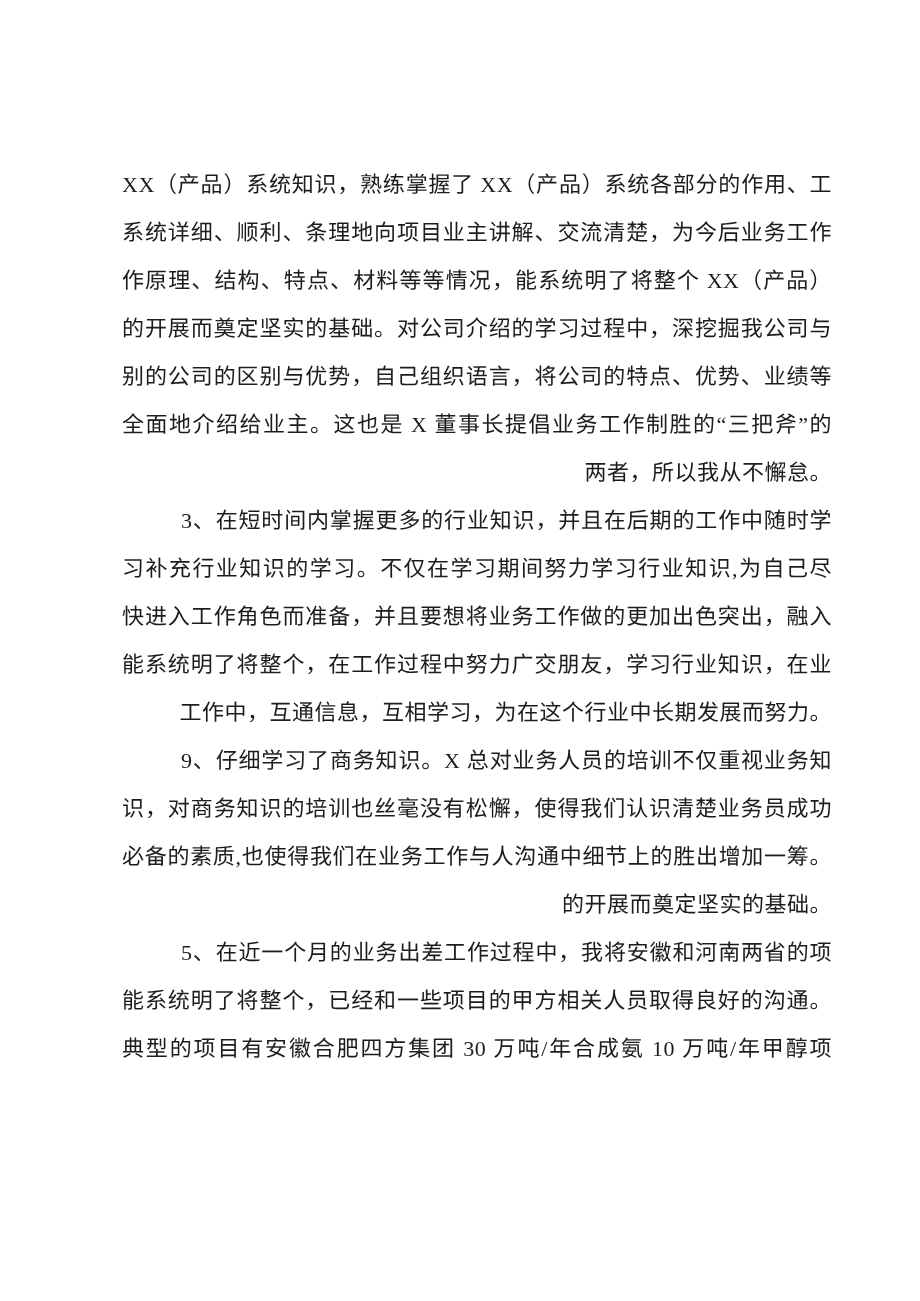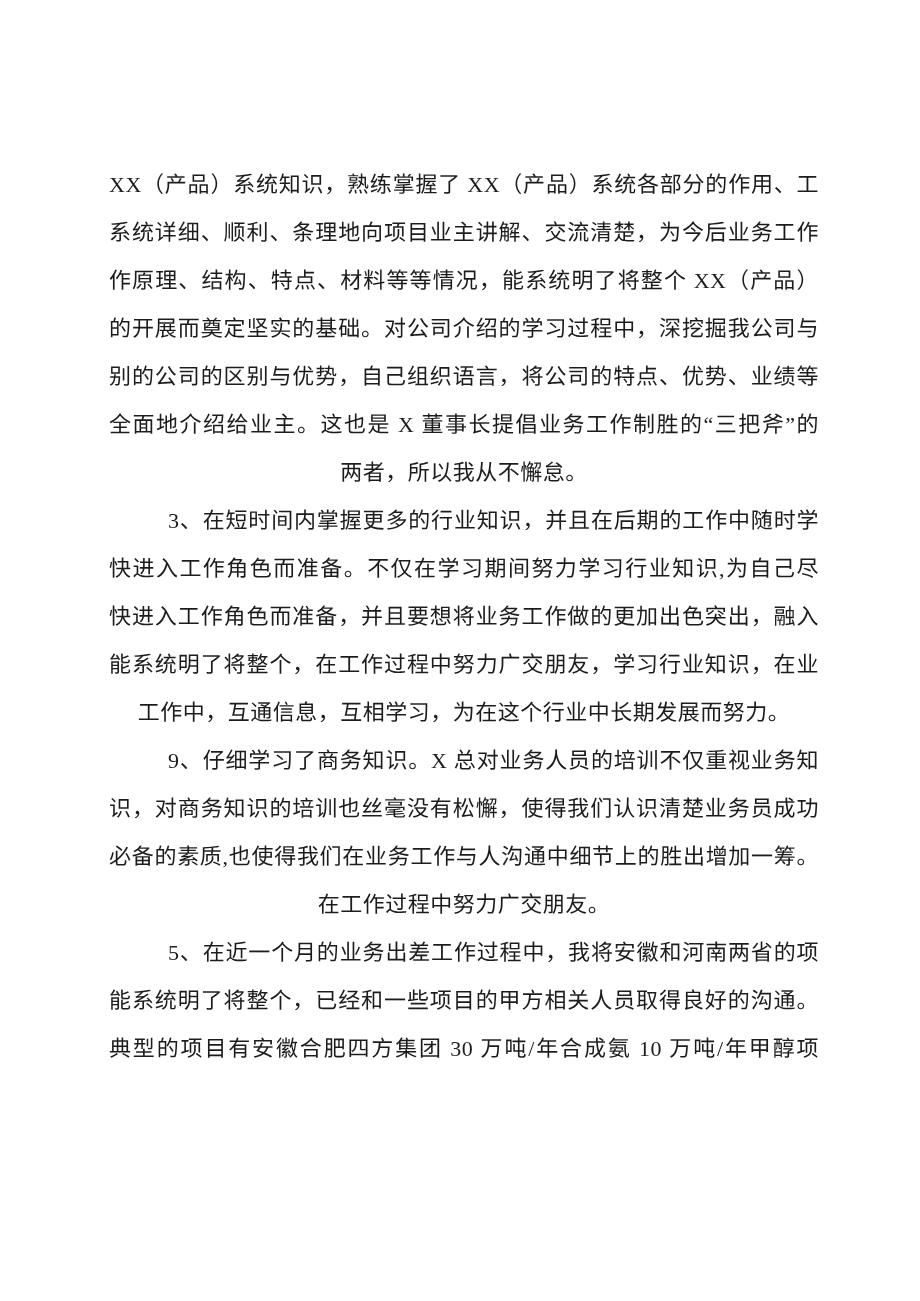--- a/index.html
+++ b/index.html
@@ -9,37 +9,37 @@
   }
   .page {
     position: relative;
     width: 920px;
     height: 1301px;
     background: #ffffff;
     overflow: hidden;
   }
   .doc-body {
     position: absolute;
-    left: 109px;
+    left: 122px;
     top: 161px;
     width: 710px;
     font-family: "Liberation Serif", "DejaVu Serif", serif;
     font-size: 22px;
     line-height: 48px;
     color: #1c1c1c;
     letter-spacing: 0.5px;
   }
   .para {
     margin: 0;
     padding: 0;
   }
   .line {
     height: 48px;
     overflow: hidden;
-    text-align: center;
+    text-align: right;
   }
   .line.justify {
     text-align: justify;
     text-align-last: justify;
     -moz-text-align-last: justify;
   }
   .line.indent {
     text-indent: 59px;
   }
 </style>
@@ -52,30 +52,30 @@
         <div class="line justify">XX（产品）系统知识，熟练掌握了 XX（产品）系统各部分的作用、工</div>
         <div class="line justify">系统详细、顺利、条理地向项目业主讲解、交流清楚，为今后业务工作</div>
         <div class="line justify">作原理、结构、特点、材料等等情况，能系统明了将整个 XX（产品）</div>
         <div class="line justify">的开展而奠定坚实的基础。对公司介绍的学习过程中，深挖掘我公司与</div>
         <div class="line justify">别的公司的区别与优势，自己组织语言，将公司的特点、优势、业绩等</div>
         <div class="line justify">全面地介绍给业主。这也是 X 董事长提倡业务工作制胜的“三把斧”的</div>
         <div class="line">两者，所以我从不懈怠。</div>
       </div>
       <div class="para">
         <div class="line justify indent">3、在短时间内掌握更多的行业知识，并且在后期的工作中随时学</div>
-        <div class="line justify">快进入工作角色而准备。不仅在学习期间努力学习行业知识,为自己尽</div>
+        <div class="line justify">习补充行业知识的学习。不仅在学习期间努力学习行业知识,为自己尽</div>
         <div class="line justify">快进入工作角色而准备，并且要想将业务工作做的更加出色突出，融入</div>
         <div class="line justify">能系统明了将整个，在工作过程中努力广交朋友，学习行业知识，在业务</div>
         <div class="line">工作中，互通信息，互相学习，为在这个行业中长期发展而努力。</div>
       </div>
       <div class="para">
         <div class="line justify indent">9、仔细学习了商务知识。X 总对业务人员的培训不仅重视业务知</div>
         <div class="line justify">识，对商务知识的培训也丝毫没有松懈，使得我们认识清楚业务员成功</div>
         <div class="line justify">必备的素质,也使得我们在业务工作与人沟通中细节上的胜出增加一筹。</div>
-        <div class="line">在工作过程中努力广交朋友。</div>
+        <div class="line">的开展而奠定坚实的基础。</div>
       </div>
       <div class="para">
         <div class="line justify indent">5、在近一个月的业务出差工作过程中，我将安徽和河南两省的项</div>
         <div class="line justify">能系统明了将整个，已经和一些项目的甲方相关人员取得良好的沟通。</div>
         <div class="line justify">典型的项目有安徽合肥四方集团 30 万吨/年合成氨 10 万吨/年甲醇项</div>
       </div>
     </div>
 </div>
 
 </body></html>

